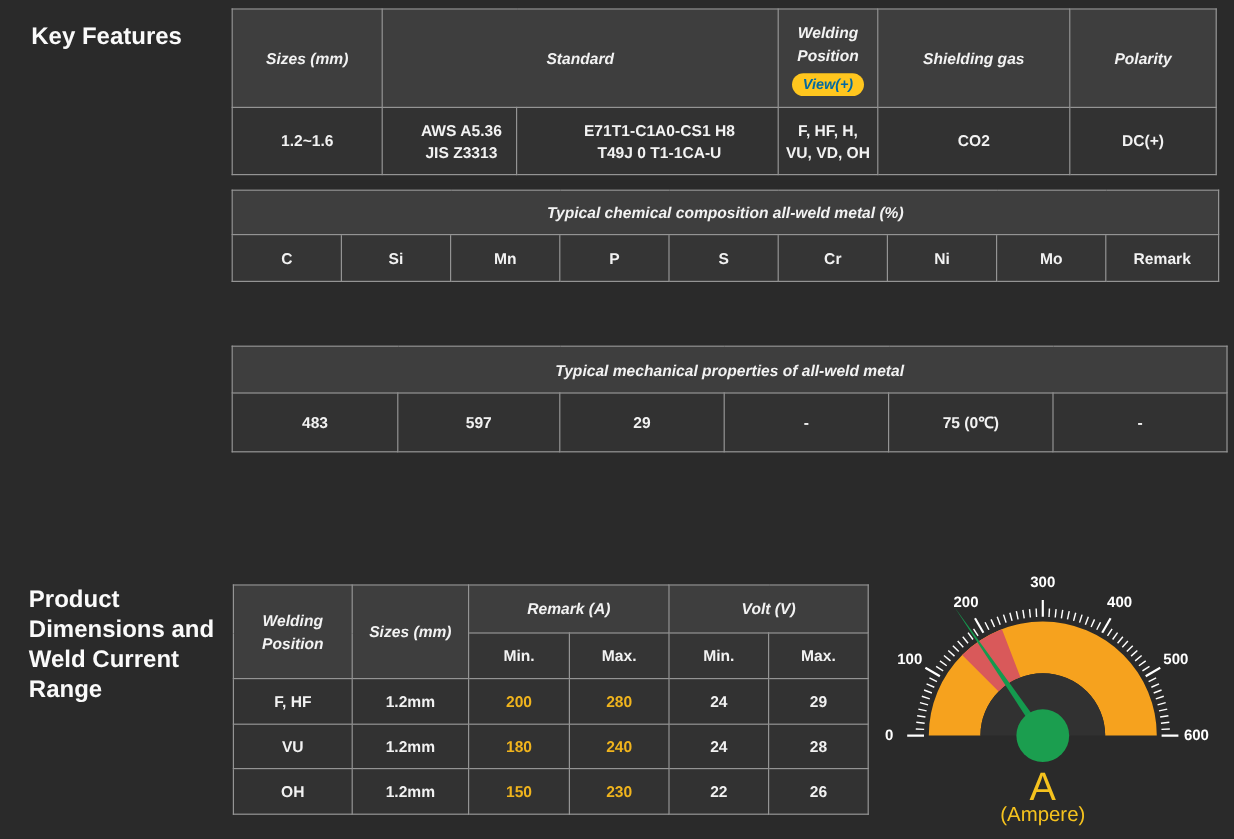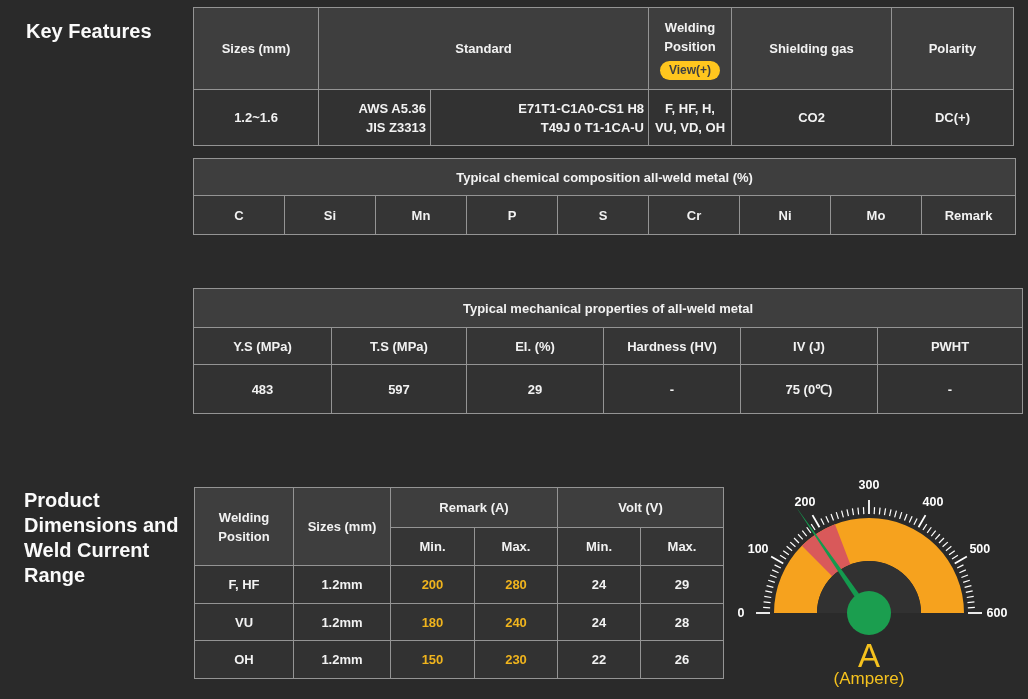--- a/index.html
+++ b/index.html
@@ -14,28 +14,28 @@
   .h-key{left:14px;top:7px;}
   .h-prod{left:12px;top:476px;width:180px;}
 
   table{border-collapse:collapse;table-layout:fixed;position:absolute;}
   th,td{
     border:1px solid #949494;
     text-align:center;vertical-align:middle;
     font-size:13px;font-weight:700;color:#f2f2f2;
     padding:2px 4px;box-sizing:border-box;line-height:19px;
   }
-  .hdr{background:#3e3e3e;}
+  .hdr{background:#3e3e3e;font-style:italic;}
   .sub{background:#353535;}
   .dat{background:#323232;}
-  .left{text-align:right;padding-left:24px;}
+  .left{text-align:center;padding-left:24px;}
   .amp{color:#f0b41d;}
 
   .view-pill{
-    display:inline-block;background:#ffc61e;color:#404040;
+    display:inline-block;background:#ffc61e;color:#0369a1;
     border-radius:10px;padding:1px 9px 2px 9px;
     font-size:12px;font-weight:700;line-height:16px;margin-top:5px;
     cursor:pointer;
   }
 
   .gauge-wrap{left:725px;top:462px;width:300px;height:237px;}
   .gtick{fill:#ffffff;font-size:12.5px;font-weight:700;text-anchor:middle;}
   .gtitle{font-size:33px;text-anchor:middle;}
   .gsub{font-size:17px;text-anchor:middle;}
 </style>
@@ -116,28 +116,20 @@
     <col style="width:138px">
       <col style="width:135px">
       <col style="width:137px">
     <col style="width:137px">
       <col style="width:137px">
       <col style="width:145px">
   </colgroup>
   <tbody>
       <tr style="height:39px">
     <th class="hdr" colspan="6">Typical mechanical properties of all-weld metal</th>
-  </tr>
-  <tr style="height:37px">
-    <th class="sub">Y.S (MPa)</th>
-    <th class="sub">T.S (MPa)</th>
-    <th class="sub">El. (%)</th>
-    <th class="sub">Hardness (HV)</th>
-    <th class="sub">IV (J)</th>
-    <th class="sub">PWHT</th>
   </tr>
   <tr style="height:49px">
     <td class="dat">483</td>
     <td class="dat">597</td>
     <td class="dat">29</td>
     <td class="dat">-</td>
     <td class="dat">75 (0℃)</td>
     <td class="dat">-</td>
   </tr>
 </tbody>

